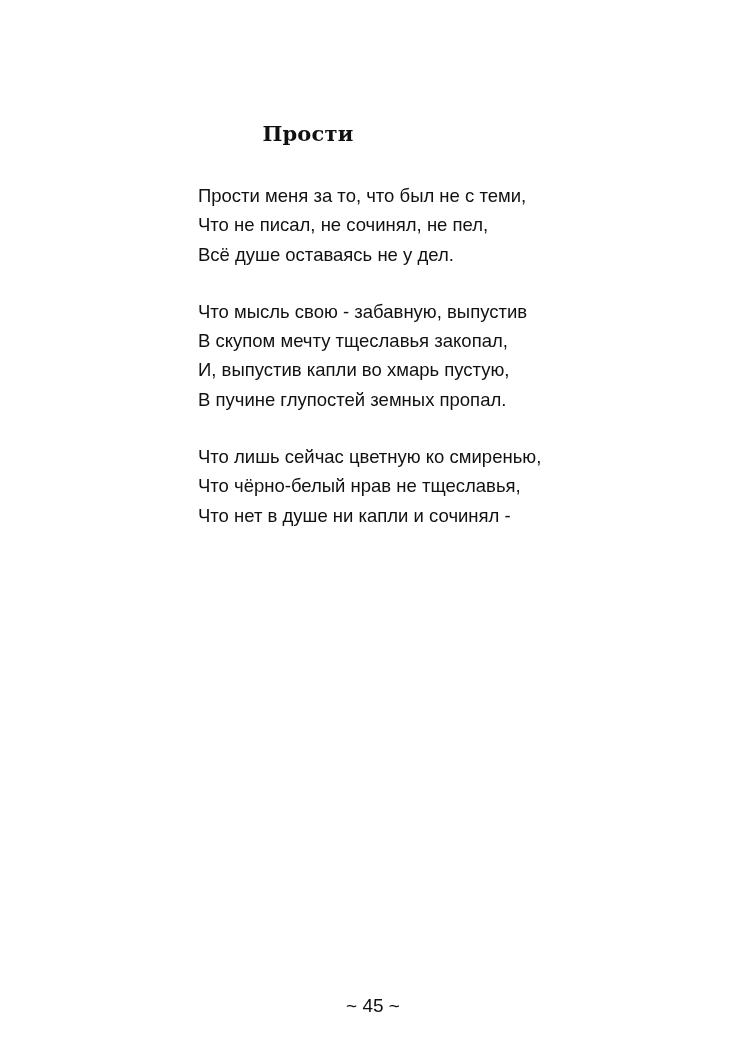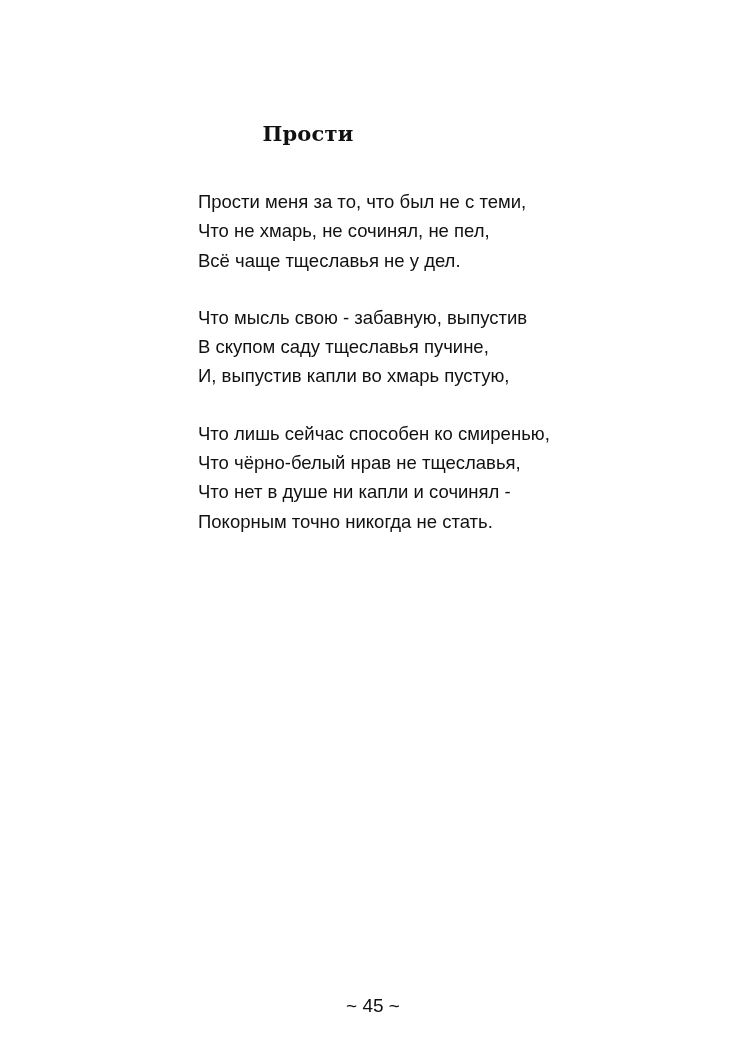--- a/index.html
+++ b/index.html
@@ -29,21 +29,21 @@
     .poem {
       position: absolute;
       top: 181px;
       left: 198px;
       font-family: "Liberation Sans", sans-serif;
       font-size: 18.5px;
       line-height: 29.3px;
       color: #111111;
     }
     .stanza {
-      margin: 6px 0 28px 0;
+      margin: 0 0 28px 0;
     }
     .line {
       display: block;
       white-space: nowrap;
     }
     .page-number {
       position: absolute;
       top: 994px;
       left: 0;
       width: 746px;
@@ -54,29 +54,29 @@
     }
   </style>
 </head>
 <body>
 
 <h1 class="title">Прости</h1>
 
 <div class="poem">
   <div class="stanza">
     <span class="line">Прости меня за то, что был не с теми,</span>
-    <span class="line">Что не хмарь, не сочинял, не пел,</span>
-    <span class="line">Всё чаще тщеславья не у дел.</span>
+    <span class="line">Что не писал, не сочинял, не пел,</span>
+    <span class="line">Всё душе оставаясь не у дел.</span>
   </div>
   <div class="stanza">
     <span class="line">Что мысль свою - забавную, выпустив</span>
-    <span class="line">В скупом саду тщеславья пучине,</span>
+    <span class="line">В скупом мечту тщеславья закопал,</span>
     <span class="line">И, выпустив капли во хмарь пустую,</span>
+    <span class="line">В пучине глупостей земных пропал.</span>
   </div>
   <div class="stanza">
-    <span class="line">Что лишь сейчас способен ко смиренью,</span>
+    <span class="line">Что лишь сейчас цветную ко смиренью,</span>
     <span class="line">Что чёрно-белый нрав не тщеславья,</span>
     <span class="line">Что нет в душе ни капли и сочинял -</span>
-    <span class="line">Покорным точно никогда не стать.</span>
   </div>
 </div>
 
 <div class="page-number">~ 45 ~</div>
 
 </body></html>

